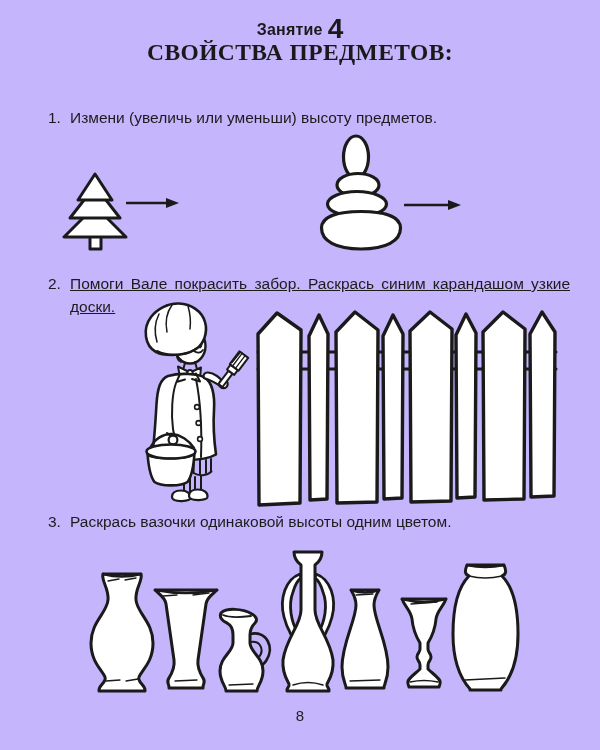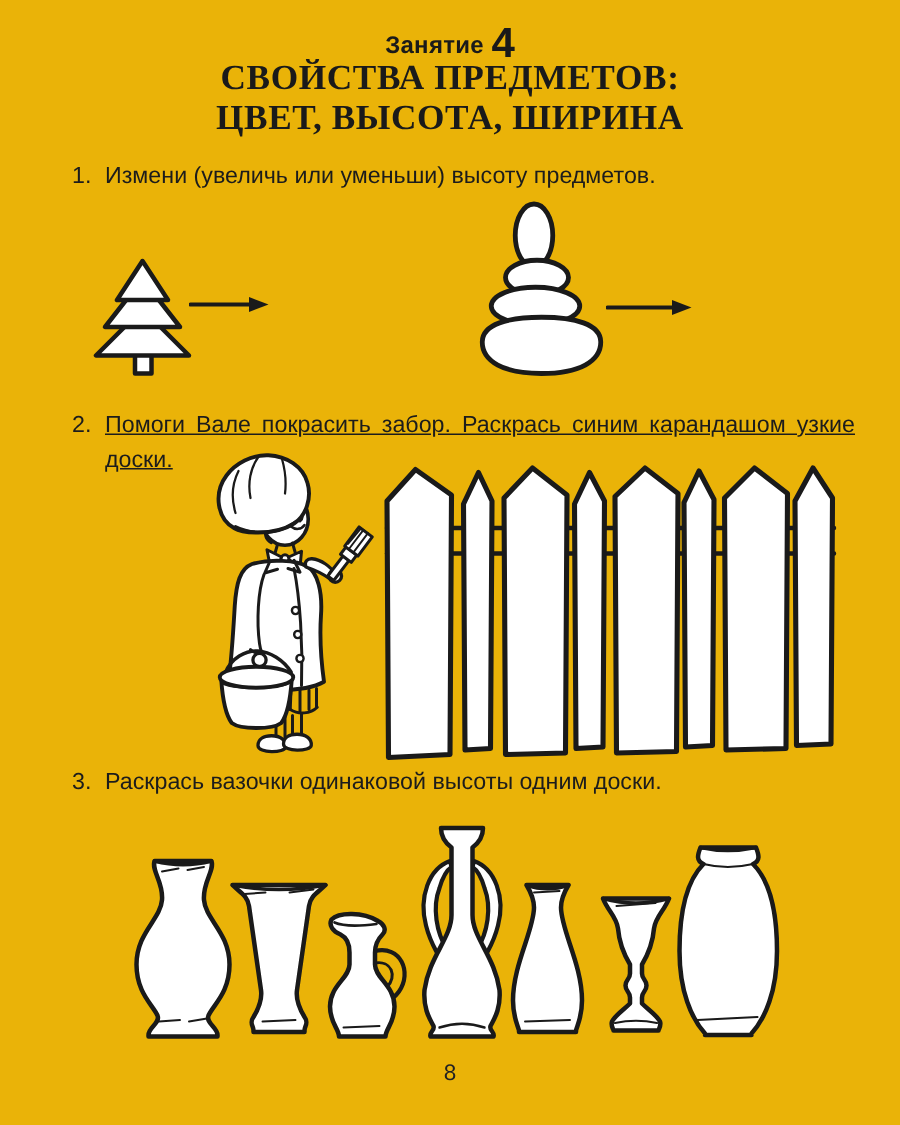--- a/index.html
+++ b/index.html
@@ -1,17 +1,17 @@
 <!DOCTYPE html>
 <html><head>
 <meta charset="utf-8">
 <style>
   html,body{margin:0;padding:0;background:#e8e8e8;}
   .page{
-    position:relative;width:600px;height:750px;background:#eab308;
+    position:relative;width:600px;height:750px;background:#c4b5fd;
     margin:0 auto;overflow:hidden;
     font-family:"Liberation Sans", sans-serif;color:#1a1a1a;
   }
   
   .lesson-line{position:absolute;top:13px;left:0;width:100%;text-align:center;}
   .lesson-label{font-weight:bold;font-size:16px;vertical-align:baseline;letter-spacing:.2px;}
   .lesson-number{font-weight:bold;font-size:28px;vertical-align:-3px;margin-left:5px;}
   .title-line{position:absolute;left:0;width:100%;text-align:center;
     font-family:"Liberation Serif", serif;font-weight:bold;font-size:23.5px;letter-spacing:.4px;}
   .title-1{top:39px;}
@@ -40,21 +40,20 @@
 </style>
 </head>
 <body>
 
 <div class="page">
 
   <div class="lesson-line">
     <span class="lesson-label">Занятие</span><span class="lesson-number">4</span>
   </div>
   <div class="title-line title-1">СВОЙСТВА ПРЕДМЕТОВ:</div>
-  <div class="title-line title-2">ЦВЕТ, ВЫСОТА, ШИРИНА</div>
 
   <div class="task task-1">
     <div class="task-num">1.</div>
     <div class="task-text">Измени (увеличь или уменьши) высоту предметов.</div>
   </div>
 
   <svg id="fig-tree" class="fig" width="70" height="80" viewBox="0 0 70 80">
     <g class="inkf" stroke-width="3">
       <rect x="28" y="60" width="11" height="17"></rect>
       <polygon points="33,34 2,65 64,65"></polygon>
@@ -147,21 +146,21 @@
       <polygon points="127,30 137,9 147,28 146,192 128,193"></polygon>
       <polygon points="154,25 174,6 196,23 195,195 155,196"></polygon>
       <polygon points="200,29 210,8 220,27 219,191 201,192"></polygon>
       <polygon points="227,26 247,6 269,23 268,193 228,194"></polygon>
       <polygon points="274,28 286,6 299,26 298,190 275,191"></polygon>
     </g>
   </svg>
 
   <div class="task task-3">
     <div class="task-num">3.</div>
-    <div class="task-text">Раскрась вазочки одинаковой высоты одним доски.</div>
+    <div class="task-text">Раскрась вазочки одинаковой высоты одним цветом.</div>
   </div>
 
   <svg id="fig-vases" class="fig" width="440" height="150" viewBox="0 0 440 150">
 
     <g>
       <path class="inkf" stroke-width="3" d="M18,24 C16,31 24,38 23,50 C22,63 6,72 6,93 C6,112 17,120 20,127 C22,132 14,135 14,140 L14,141 L60,141 L60,140 C60,135 52,132 54,127 C57,120 68,112 68,93 C68,72 52,63 51,50 C50,38 58,31 56,24 Z"></path>
       <path class="ink" stroke-width="2.4" d="M18,24 Q37,29 56,24"></path>
       <path class="ink" stroke-width="1.3" d="M23,31 L34,29 M40,30 L51,28 M21,131 L35,130 M41,131 L53,129"></path>
     </g>
 

